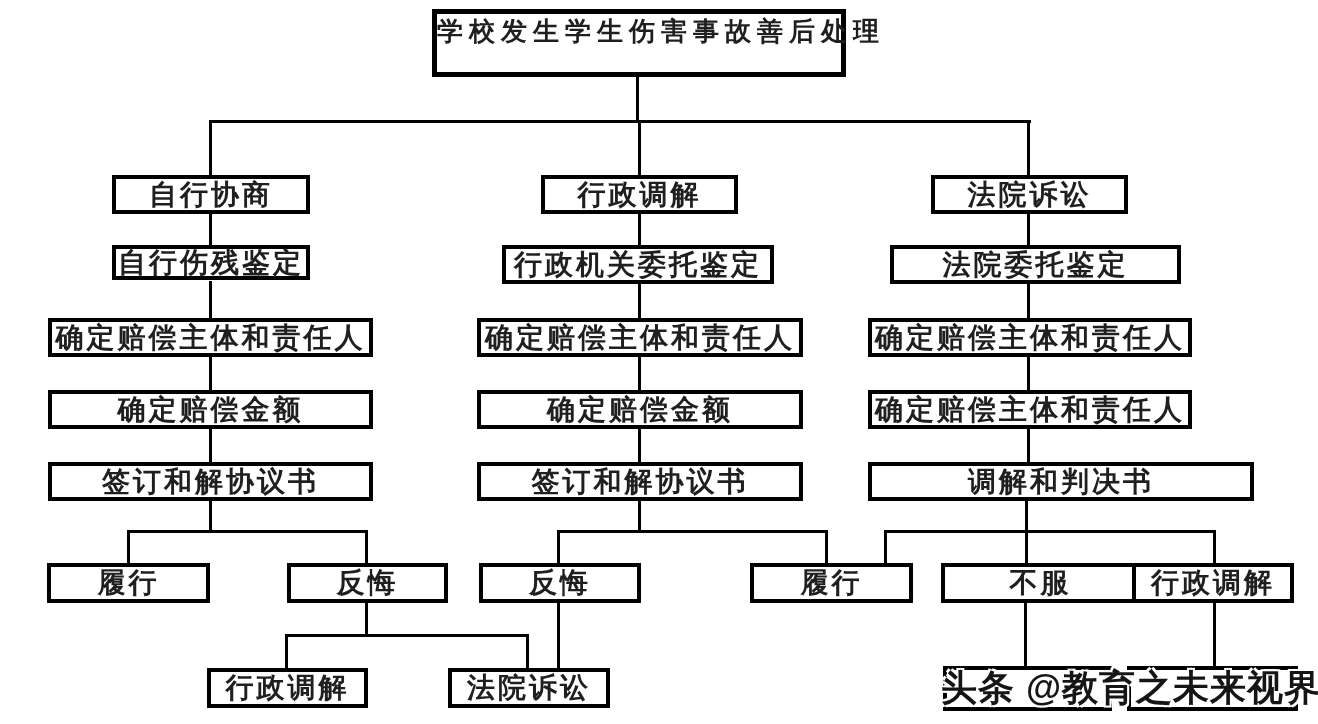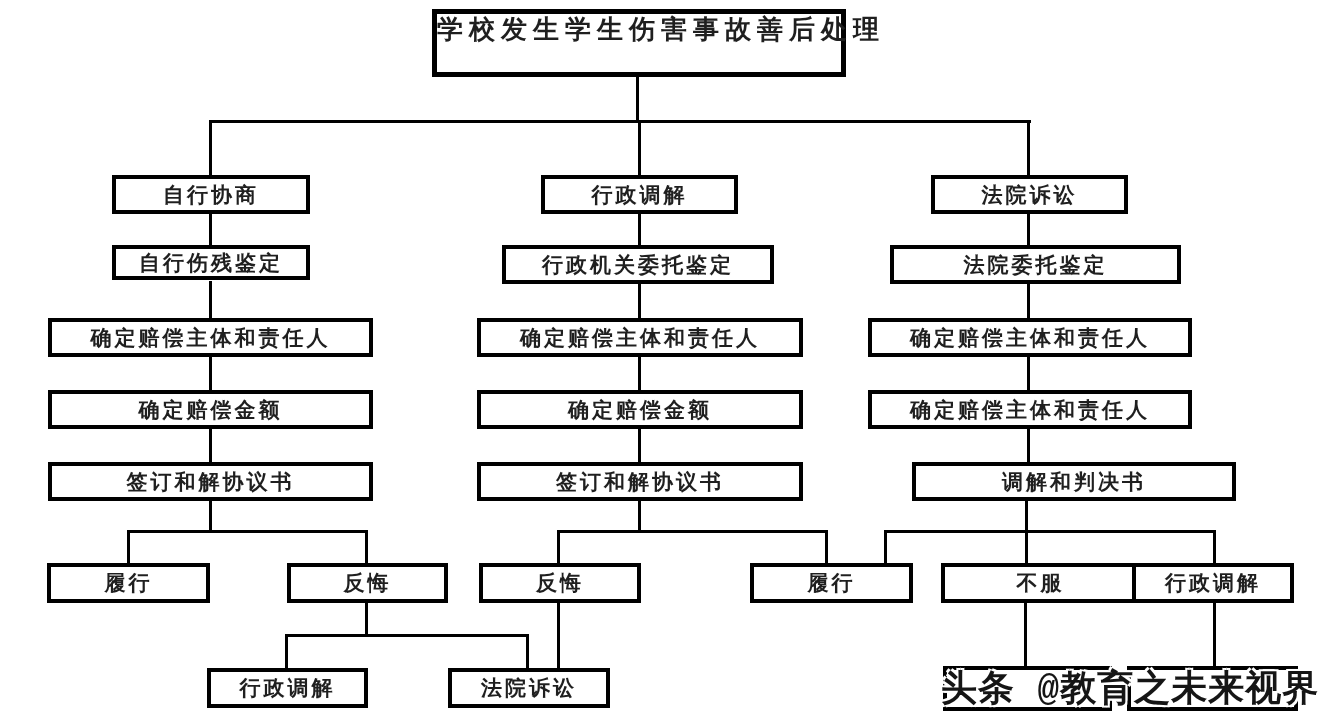--- a/index.html
+++ b/index.html
@@ -1,24 +1,24 @@
 <!DOCTYPE html>
 <html><head>
 <meta charset="utf-8">
 <style>
   html,body{margin:0;padding:0;background:#fff;}
   .stage{
     position:relative;width:1318px;height:724px;background:#ffffff;
-    font-family:Liberation Mono, monospace;overflow:hidden;
+    font-family:Liberation Sans, sans-serif;overflow:hidden;
   }
   .ln{position:absolute;background:#000;}
   .box{
     position:absolute;box-sizing:border-box;background:#fff;border:4px solid #000;
     display:flex;align-items:center;justify-content:center;
-    font-size:21px;letter-spacing:3px;font-weight:600;color:#1f1f1f;white-space:nowrap;
+    font-size:28px;letter-spacing:3px;font-weight:600;color:#1f1f1f;white-space:nowrap;
     z-index:2;
   }
   .box.root{
     display:block;text-align:center;border-width:5px;
     font-size:26px;letter-spacing:6px;font-weight:700;line-height:1.18;padding-top:2px;
   }
   .wm-secondary{
     position:absolute;left:983px;top:641px;z-index:4;white-space:nowrap;
     font-size:33px;letter-spacing:4px;font-weight:600;color:#9b9b9b;opacity:.8;
   }
@@ -90,21 +90,21 @@
   <div class="box" style="left:541px;top:175px;width:197px;height:39px">行政调解</div>
   <div class="box" style="left:502px;top:245px;width:272px;height:39px">行政机关委托鉴定</div>
   <div class="box" style="left:477px;top:318px;width:326px;height:39px">确定赔偿主体和责任人</div>
   <div class="box" style="left:477px;top:390px;width:326px;height:39px">确定赔偿金额</div>
   <div class="box" style="left:477px;top:462px;width:326px;height:39px">签订和解协议书</div>
 
   <div class="box" style="left:931px;top:175px;width:197px;height:39px">法院诉讼</div>
   <div class="box" style="left:890px;top:245px;width:291px;height:39px">法院委托鉴定</div>
   <div class="box" style="left:868px;top:318px;width:324px;height:39px">确定赔偿主体和责任人</div>
   <div class="box" style="left:868px;top:390px;width:324px;height:39px">确定赔偿主体和责任人</div>
-  <div class="box" style="left:912px;top:462px;width:324px;height:39px">调解和判决书</div>
+  <div class="box" style="left:868px;top:462px;width:386px;height:39px">调解和判决书</div>
 
   <div class="box" style="left:47px;top:563px;width:163px;height:40px">履行</div>
   <div class="box" style="left:287px;top:563px;width:161px;height:40px">反悔</div>
   <div class="box" style="left:479px;top:563px;width:162px;height:40px">反悔</div>
   <div class="box" style="left:750px;top:563px;width:163px;height:40px">履行</div>
   <div class="box" style="left:941px;top:563px;width:199px;height:40px">不服</div>
   <div class="box" style="left:1132px;top:563px;width:162px;height:40px">行政调解</div>
 
   <div class="box" style="left:207px;top:668px;width:161px;height:40px">行政调解</div>
   <div class="box" style="left:448px;top:668px;width:162px;height:40px">法院诉讼</div>

